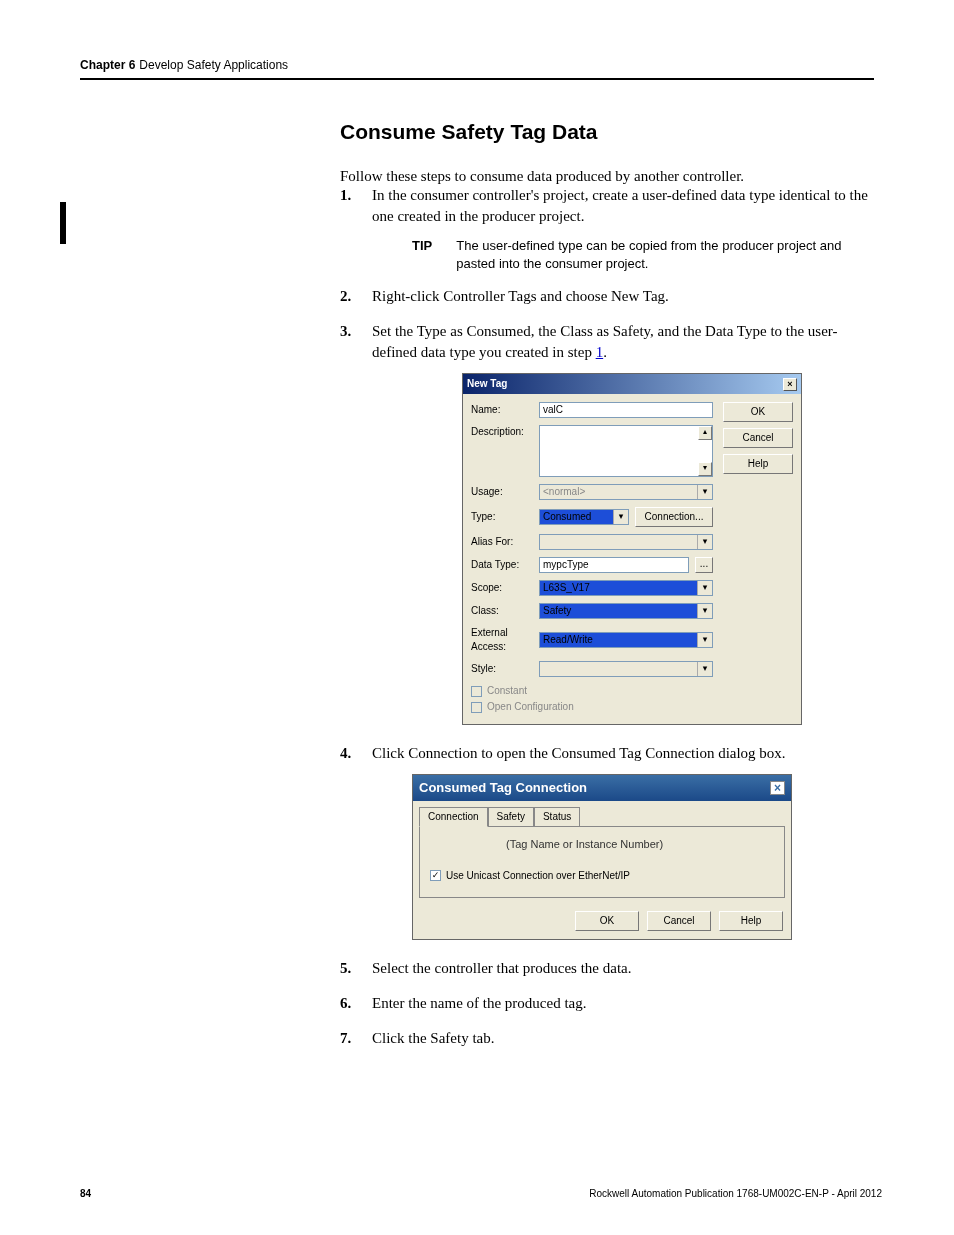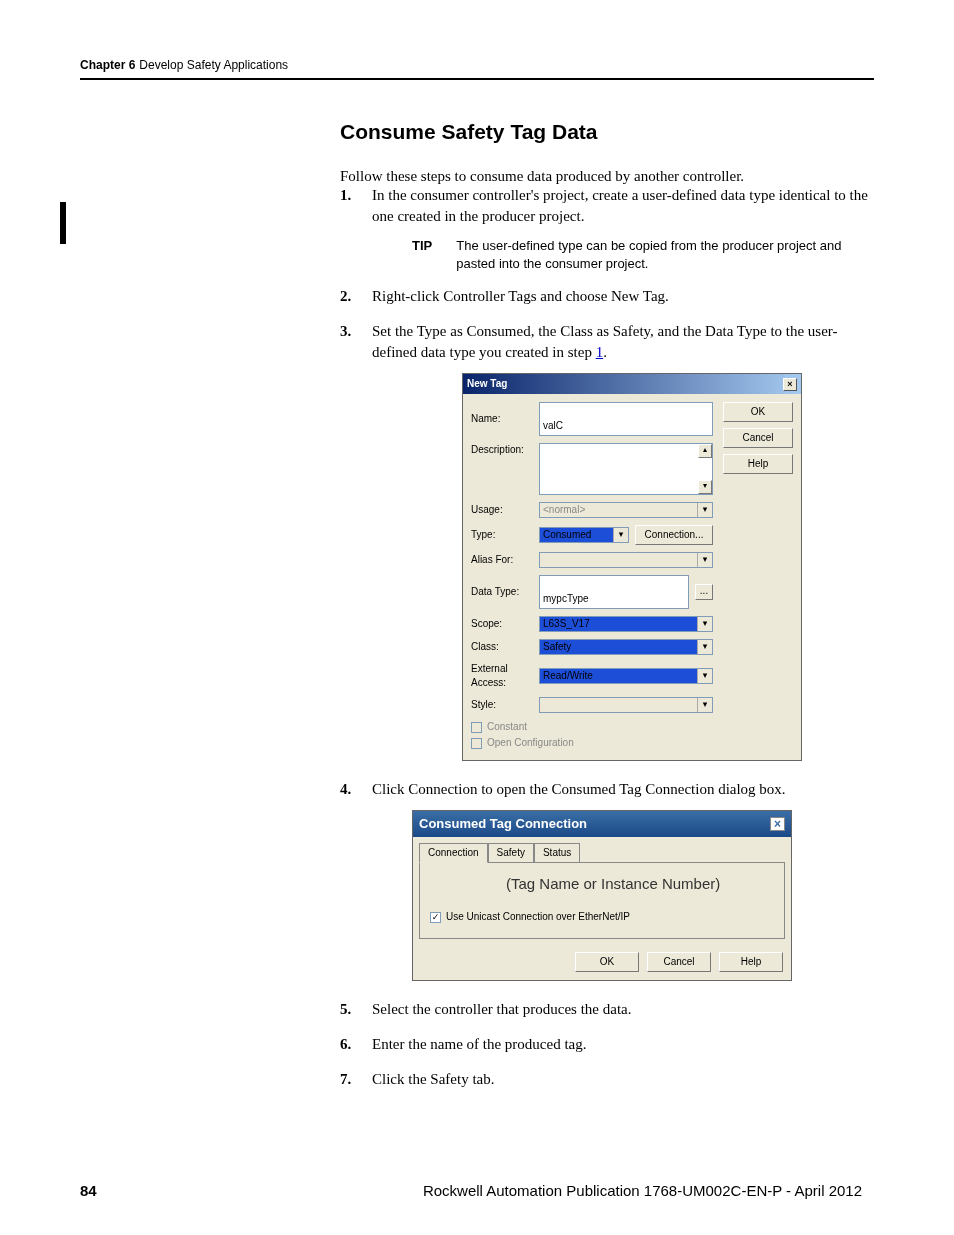--- a/index.html
+++ b/index.html
@@ -119,21 +119,21 @@
     margin-bottom: 7px;
     gap: 6px;
   }
   .flabel { width: 62px; font-size: 10px; }
   .finput {
     flex: 1;
     background: #fff;
     border: 1px solid #7f9db9;
     height: 16px;
     font-size: 10px;
-    padding: 16px 3px;
+    padding: 0 3px;
     line-height: 14px;
   }
   .ftextarea {
     flex: 1;
     background: #fff;
     border: 1px solid #7f9db9;
     height: 52px;
     position: relative;
   }
   .scroll-up, .scroll-dn {
@@ -208,29 +208,29 @@
     border:1px solid #888; border-bottom:none;
     background:#ece9d8; padding:2px 8px;
   }
   .tab.active { background:#ece9d8; border-bottom:1px solid #ece9d8; position:relative; z-index:2;}
   .tabpanel {
     border:1px solid #888; margin:0 6px 6px 6px; padding:10px 10px 14px 10px;
     position:relative; top:-1px;
   }
   .frow2 { display:flex; align-items:center; gap:6px; margin-bottom:6px; font-size:10px;}
   .flabel2 { width:70px; }
-  .hint { font-size:15px; color:#333; margin-left:76px; margin-bottom:16px;}
+  .hint { font-size:11px; color:#333; margin-left:76px; margin-bottom:16px;}
   .info-row { display:flex; align-items:flex-start; gap:6px; font-size:9px; margin-left:0;}
   .info-icon { width:12px;height:12px;border-radius:50%;background:#0a6fd6;color:#fff;font-weight:bold;font-size:9px;text-align:center;line-height:12px;}
   .btnrow { display:flex; justify-content:flex-end; gap:8px; padding:6px 8px 8px 8px;}
   .btnrow .winbtn { width:64px; }
   .footer {
-    position:absolute; bottom:36px; left:80px; right:92px;
+    position:absolute; bottom:36px; left:80px; right:72px;
     display:flex; justify-content:space-between;
-    font-family: Arial, sans-serif; font-size:15px;
+    font-family: Arial, sans-serif; font-size:10px;
   }
   .footer .pn { font-weight:bold; }
   .spin { width:44px; height:16px; border:1px solid #7f9db9; background:#ece9d8; display:flex; }
   .spin-val { flex:1; font-size:10px; padding:0 3px; color:#888; line-height:14px;}
   .spin-btns { width:12px; display:flex; flex-direction:column;}
   .spin-btns div { flex:1; border-left:1px solid #aaa; font-size:6px; text-align:center; background:#ece9d8;}
 </style>
 </head>
 <body>
 

